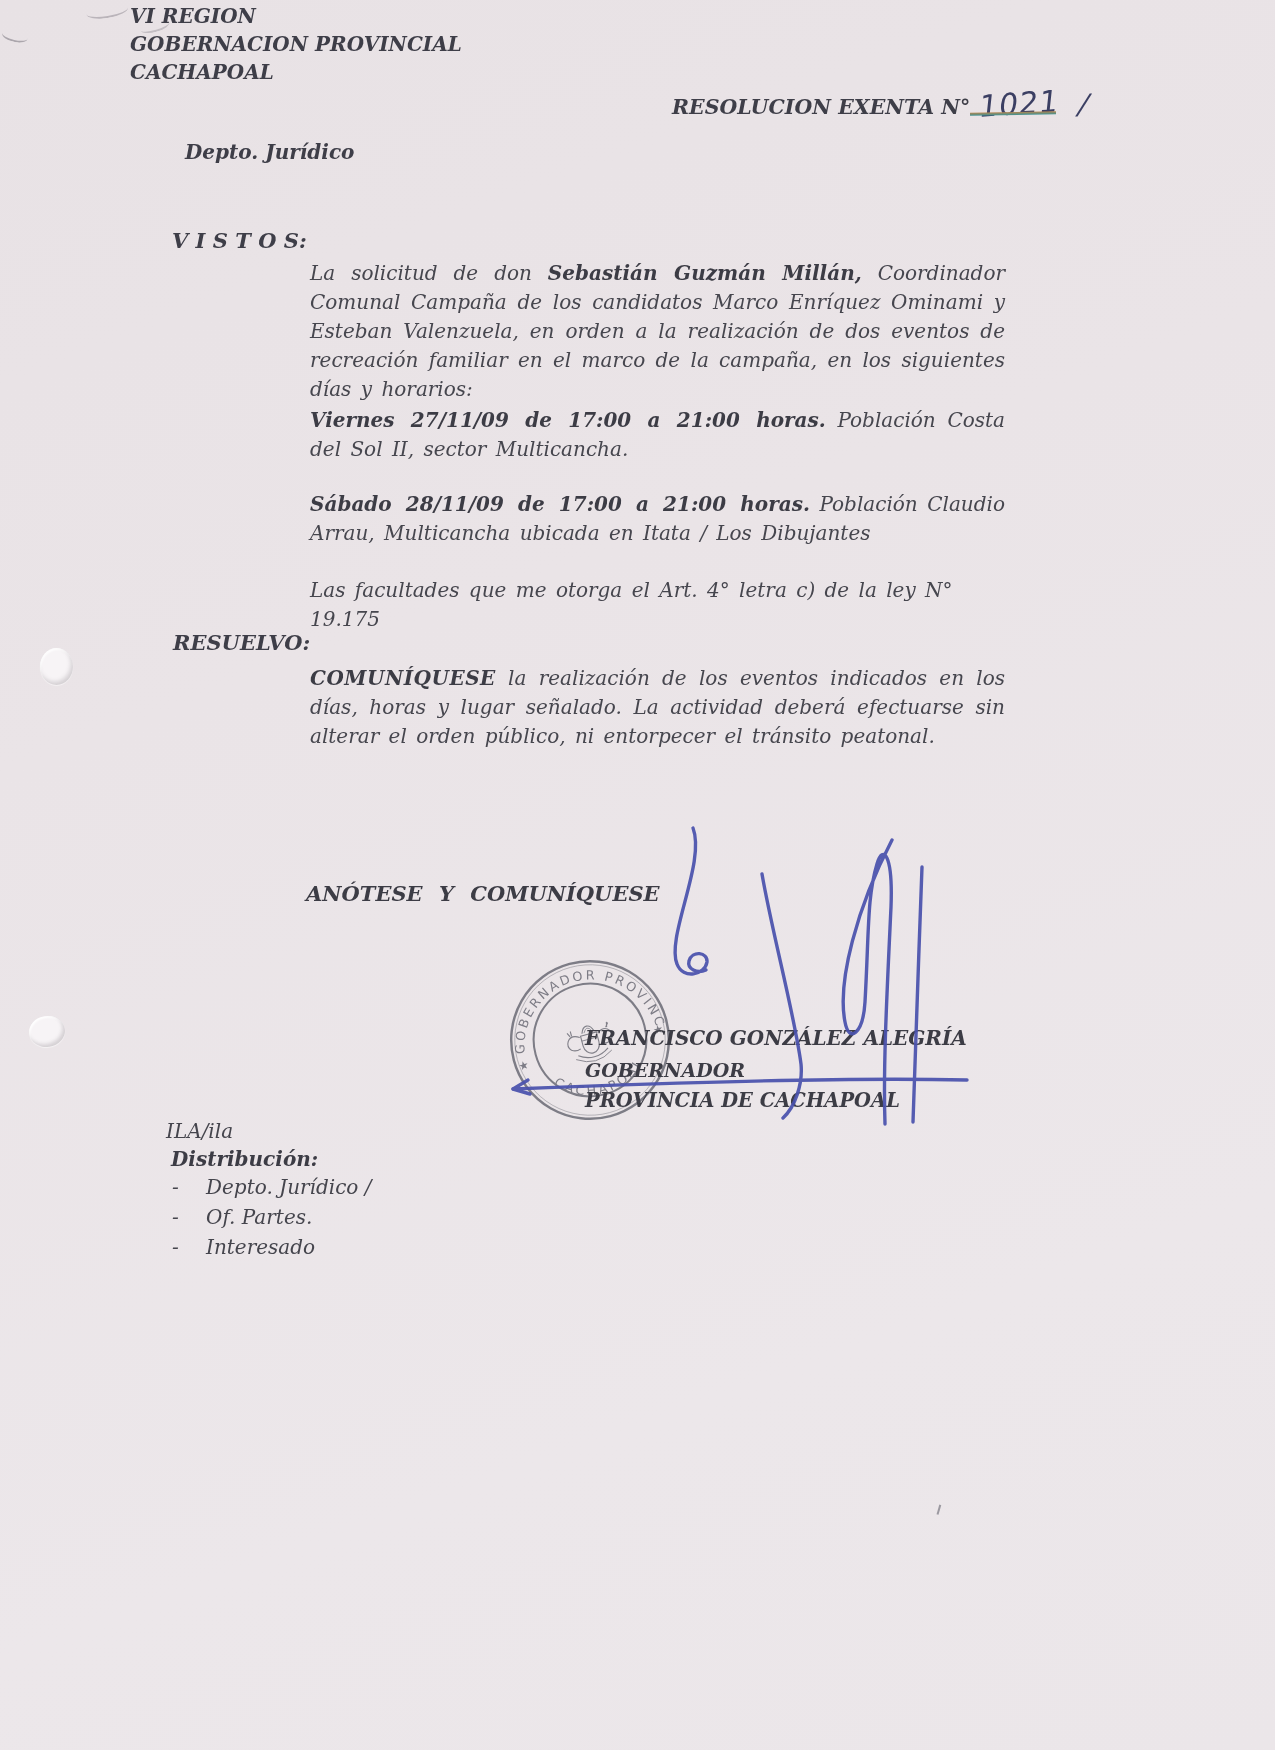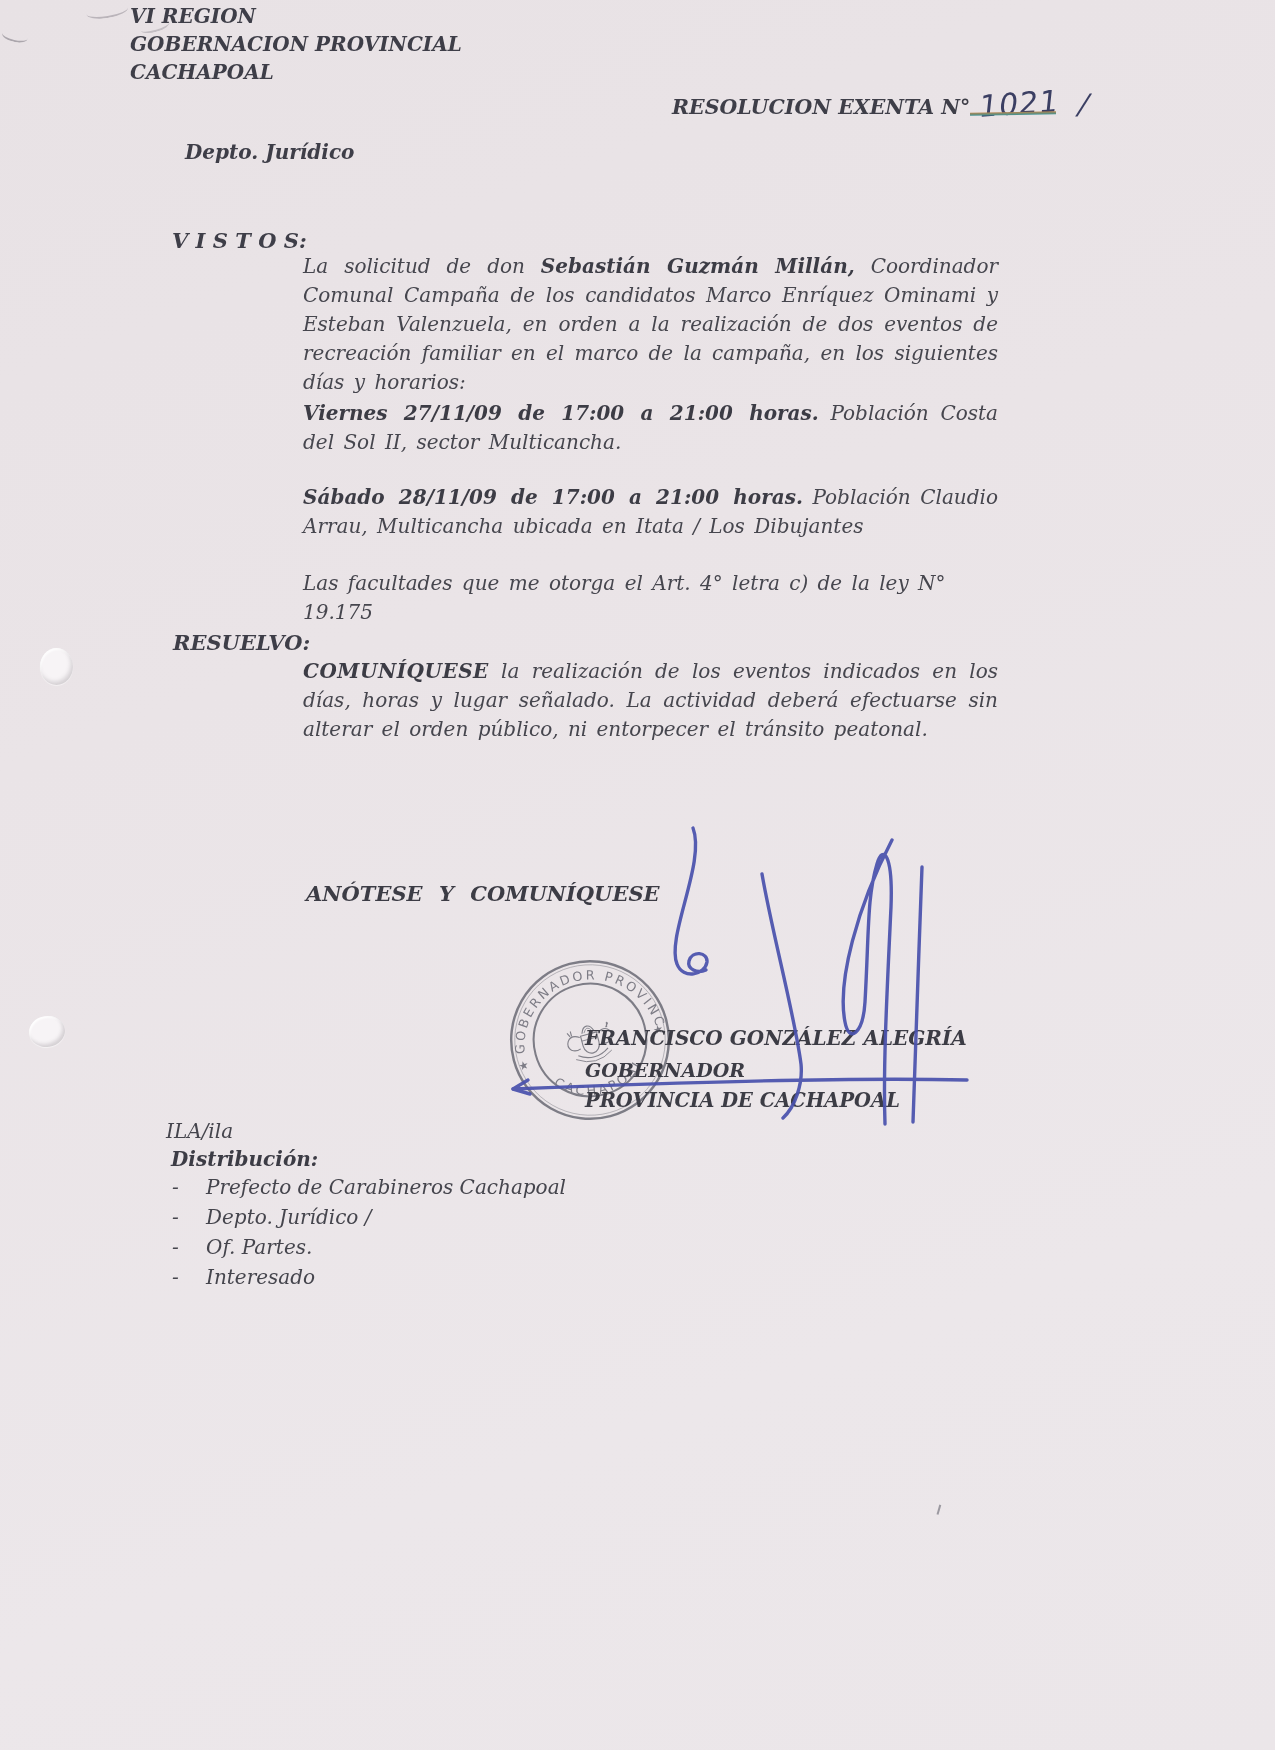--- a/index.html
+++ b/index.html
@@ -36,21 +36,21 @@
   .dept{position:absolute;left:185px;top:140px;font-weight:bold;font-style:italic;font-size:20px;color:#3e3e48;}
   .dateline{position:absolute;left:673px;top:168px;white-space:nowrap;}
   .city{font-weight:bold;font-style:italic;font-size:21px;color:#3e3e48;}
   .date-stamp{display:inline-block;margin-left:16px;font-family:"DejaVu Sans","Liberation Sans",sans-serif;
     font-size:27px;letter-spacing:3px;color:#8478cc;transform:rotate(1deg);opacity:.92;}
 
   .section-heading{position:absolute;font-weight:bold;font-style:italic;font-size:21px;color:#3e3e48;}
   .vistos-h{left:172px;top:228px;}
   .resuelvo-h{left:173px;top:630px;}
 
-  .para{position:absolute;left:303px;width:695px;margin:0;text-align:justify;
+  .para{position:absolute;left:303px;width:695px;margin:7px;text-align:justify;
     font-style:italic;font-size:20px;line-height:29px;word-spacing:3px;color:#46464e;}
   .para b{color:#3c3c45;}
   .p-intro{top:252px;}
   .p-event1{top:399px;}
   .p-event1 b,.p-event2 b{word-spacing:7px;}
   .p-event2{top:483px;}
   .p-fac{top:569px;text-align:left;}
   .p-auth{top:657px;}
   .p-auth b{word-spacing:4px;letter-spacing:.5px;}
   .p-pong{top:767px;}
@@ -164,20 +164,19 @@
   <div class="sig-block">
     <div class="sig-name">FRANCISCO GONZÁLEZ ALEGRÍA</div>
     <div class="sig-title">GOBERNADOR</div>
     <div class="sig-org">PROVINCIA DE CACHAPOAL</div>
   </div>
 
   <div class="initials">ILA/ila</div>
   <div class="dist-heading">Distribución:</div>
 
   <div class="dist-list">
-    <div class="dist-item"><span class="dash">-</span><span>Prefecto de Carabineros Cachapoal</span></div>
     <div class="dist-item"><span class="dash">-</span><span>Depto. Jurídico /</span></div>
     <div class="dist-item"><span class="dash">-</span><span>Of. Partes.</span></div>
     <div class="dist-item"><span class="dash">-</span><span>Interesado</span></div>
   </div>
 
   <div class="stray-mark"></div>
 </div>
 
 </body></html>

